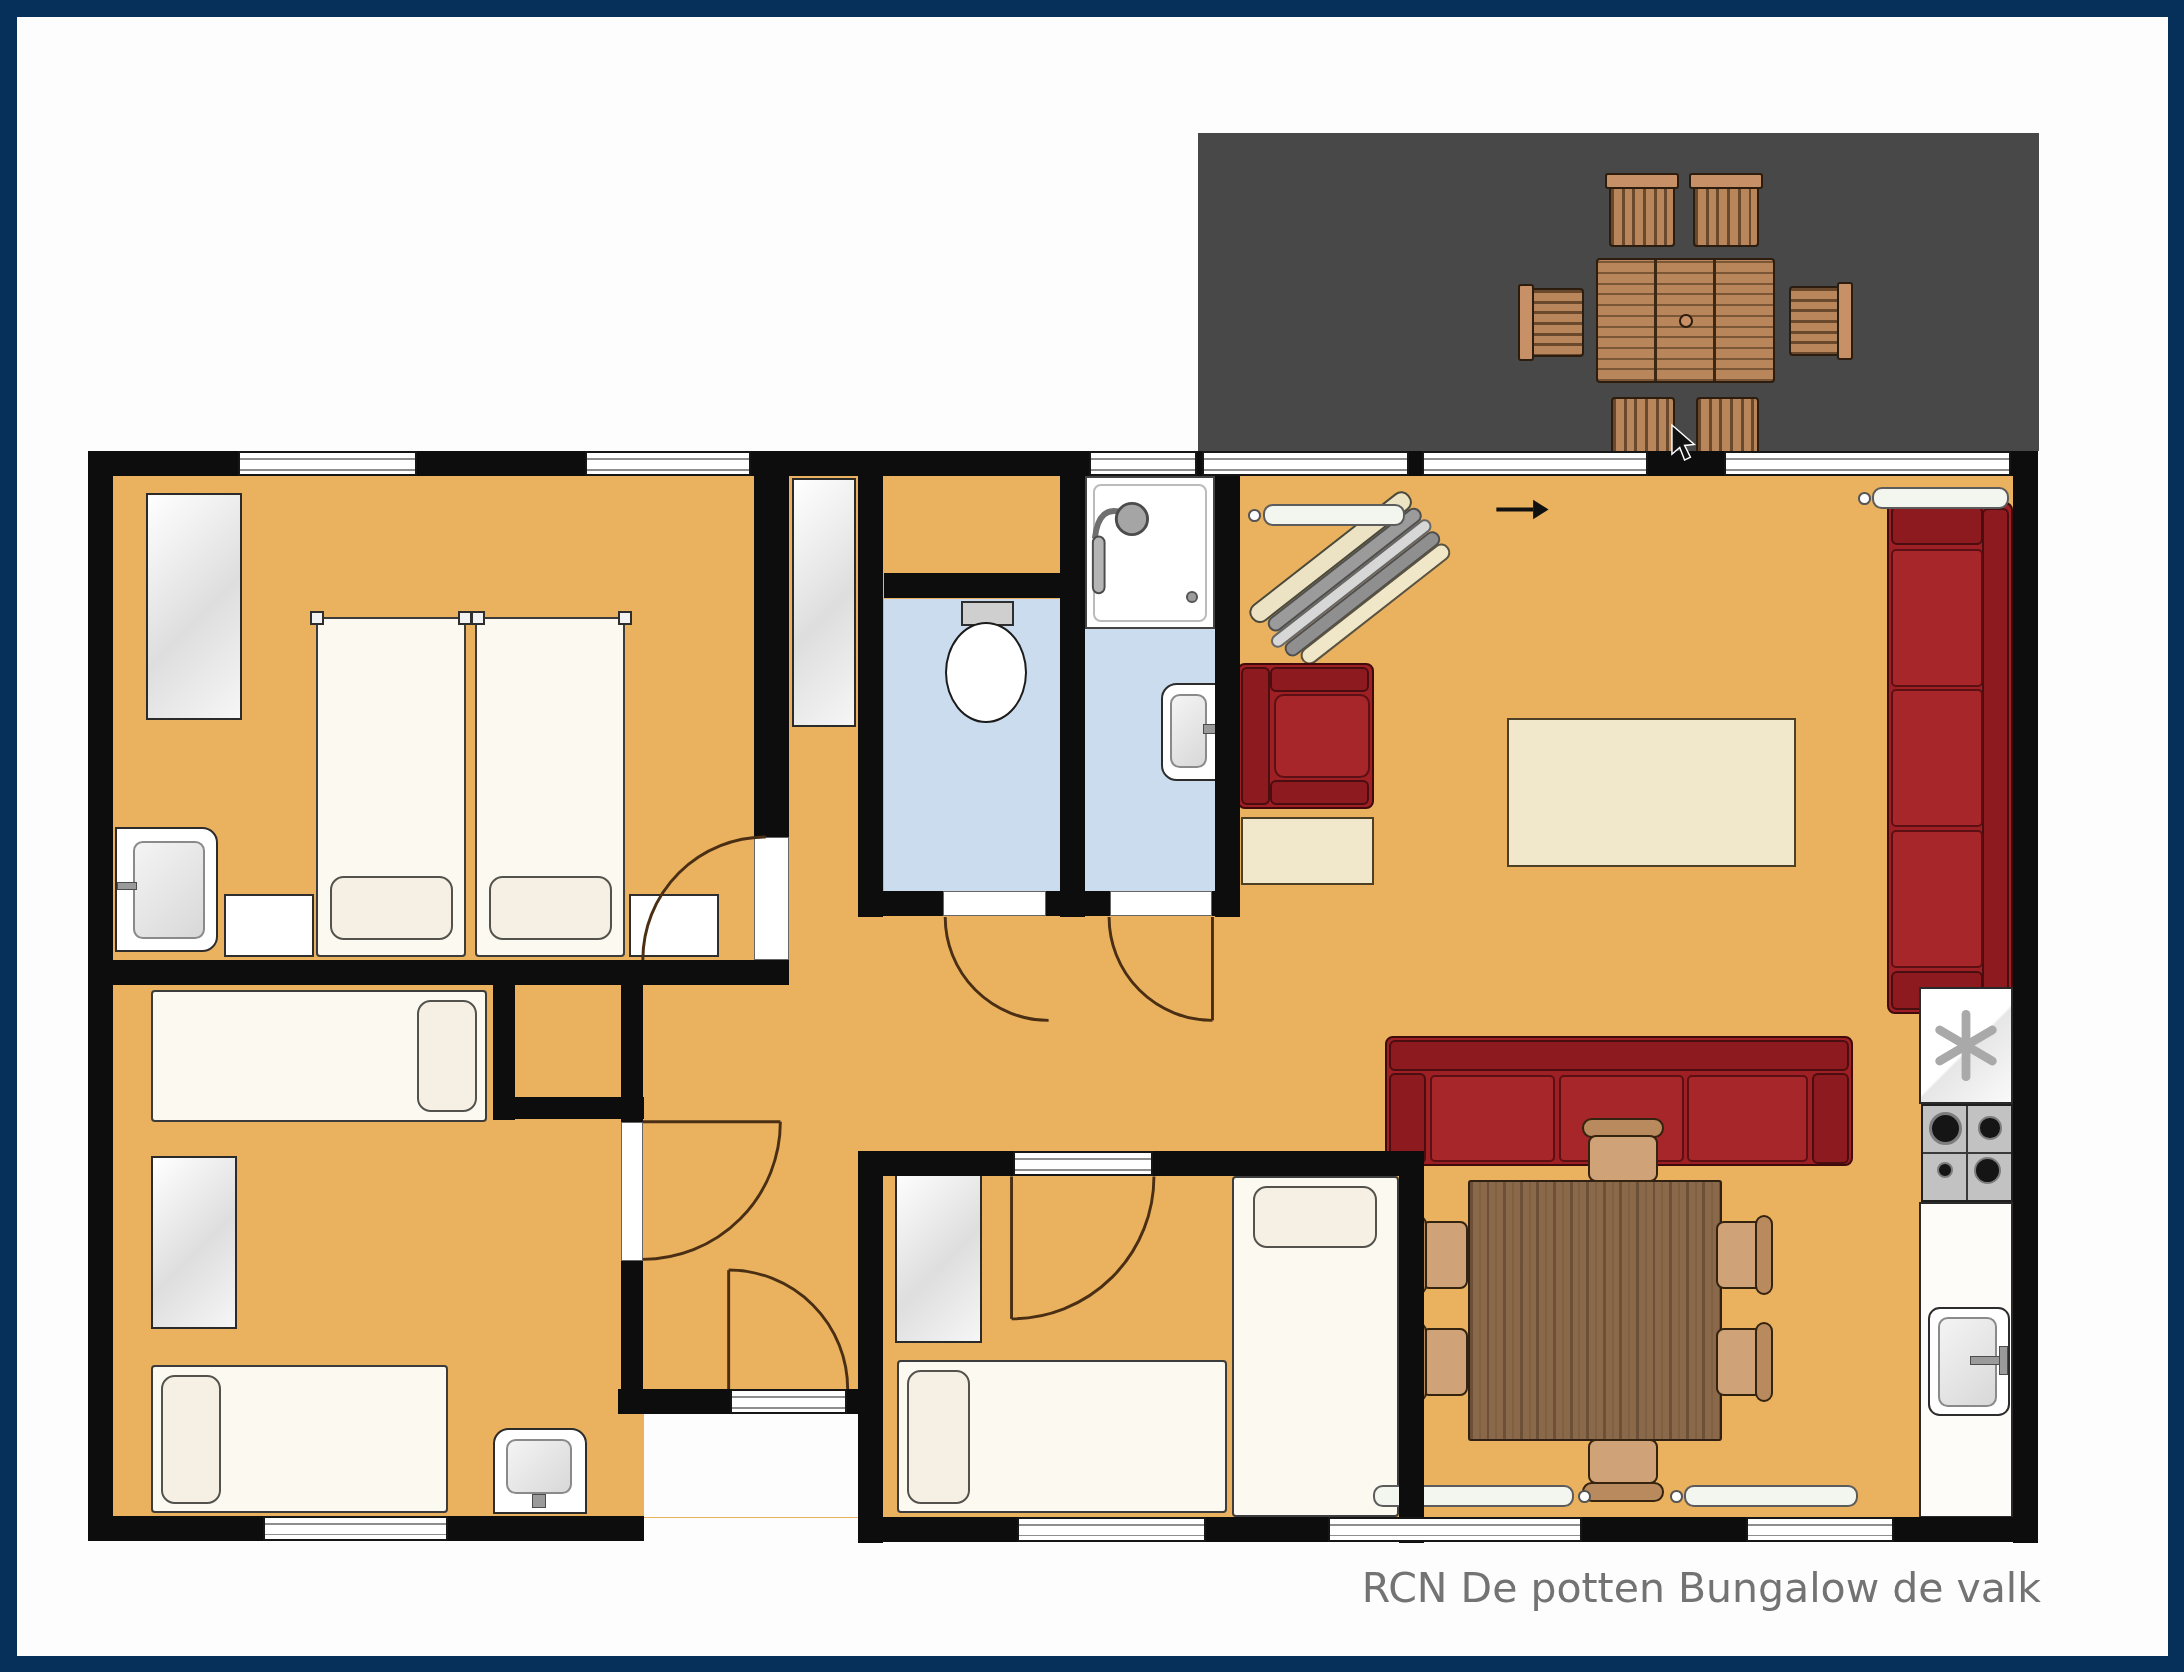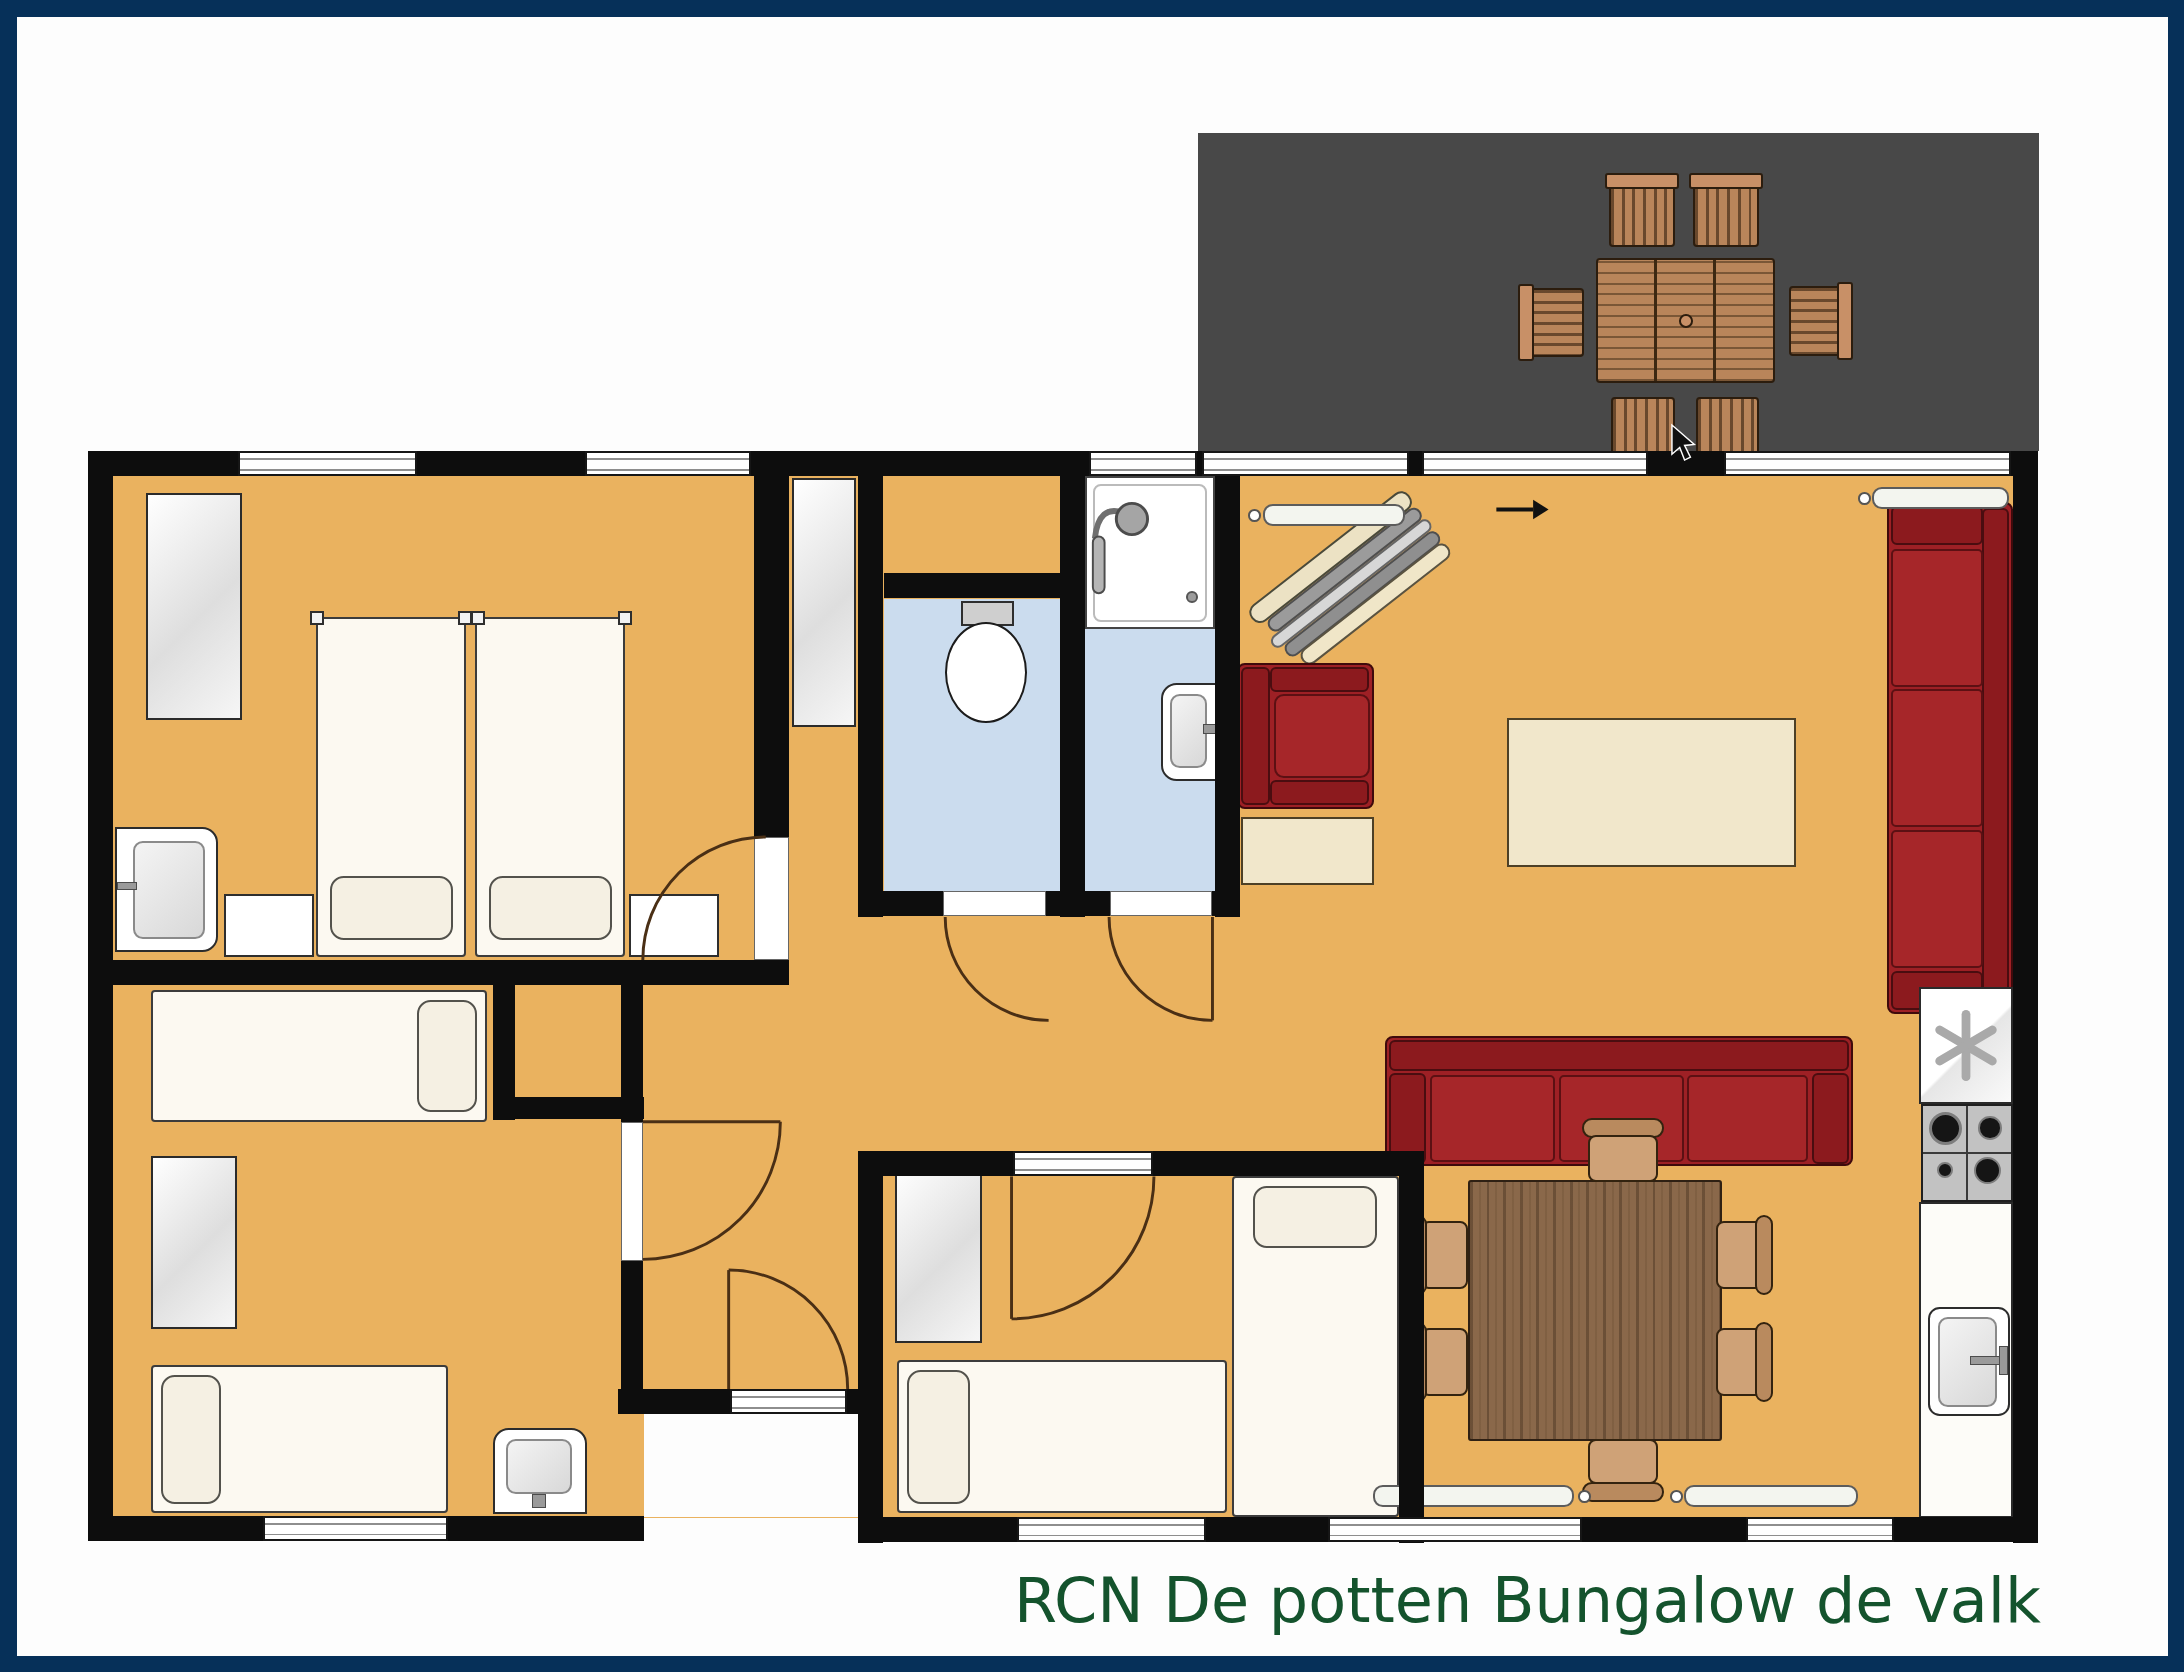--- a/index.html
+++ b/index.html
@@ -26,21 +26,21 @@
   .dchair-back{background:#b98a5e;border:2px solid #33230f;border-radius:9.8px;}
   .tchair{background:#b9855a;border:2px solid #2c1d0e;border-radius:3.9px;background-image:repeating-linear-gradient(90deg,rgba(52,32,14,.6) 0 2.9px,transparent 2.9px 10.7px);}
   .tchair-h{background:#b9855a;border:2px solid #2c1d0e;border-radius:3.9px;background-image:repeating-linear-gradient(180deg,rgba(52,32,14,.6) 0 2.9px,transparent 2.9px 10.7px);}
   .tback{background:#c89067;border:2px solid #2c1d0e;border-radius:2.9px;}
   .sink{background:#fff;border:2.9px solid #2c2c2c;border-radius:15.6px;}
   .basin{position:absolute;box-sizing:border-box;background:linear-gradient(135deg,#f4f4f4,#d8d8d8);border:2px solid #8a8a8a;border-radius:9.8px;}
   .fix{background:#9a9a9a;border:1px solid #4c4c4c;}
   .radiator{background:#f3f5ef;border:2px solid #5c5c5c;border-radius:9.8px;}
   .valve{background:#fff;border:2px solid #555;border-radius:50%;width:12.7px;height:12.7px;}
   .burner{position:absolute;border-radius:50%;background:#151515;border:3.9px solid #7d7d7d;}
-  .title{color:#14532d;font-size:62px;white-space:nowrap;}
+  .title{color:#737373;font-size:41px;white-space:nowrap;}
 </style>
 </head>
 <body>
 
 <div class="frame">
  <div class="canvas">
   <div class="stage">
 
     <div class="abs terrace" style="left:1198px;top:133px;width:841px;height:318px"></div>
     <div class="abs" style="left:1596px;top:258px;width:179px;height:125px;background:#b9855a;border:2.9px solid #2c1d0e;border-radius:3.9px;background-image:linear-gradient(90deg,transparent 0 56px,#3c2812 56px 59px,transparent 59px 115px,#3c2812 115px 118px,transparent 118px),repeating-linear-gradient(0deg,rgba(60,40,18,.5) 0 2px,transparent 2px 10.7px)"></div>

